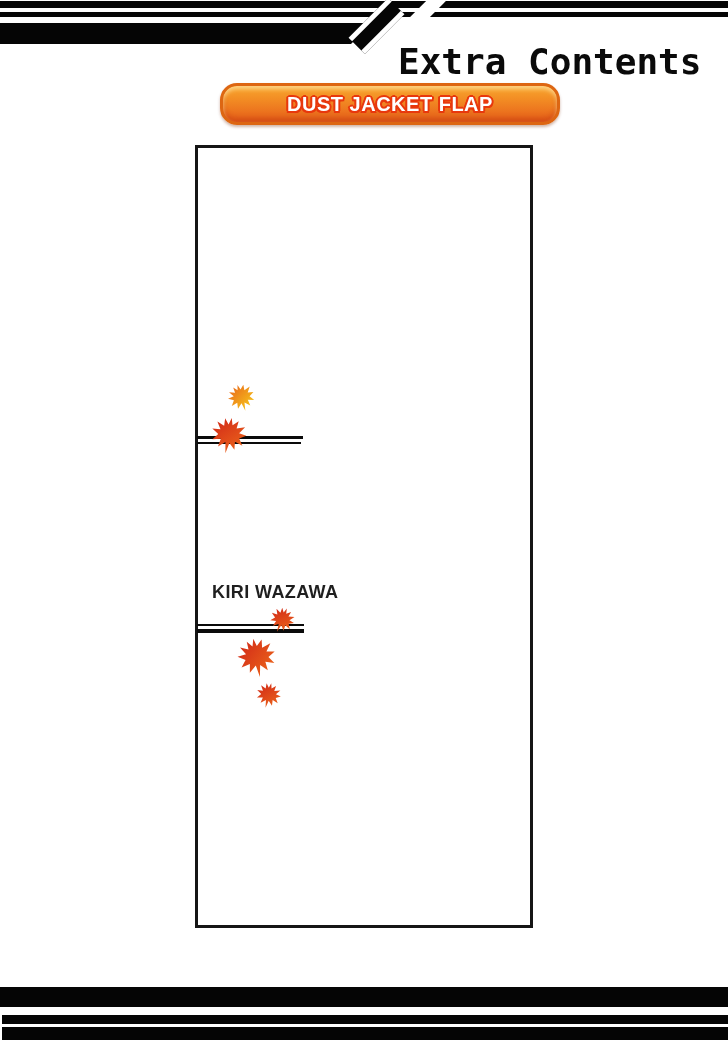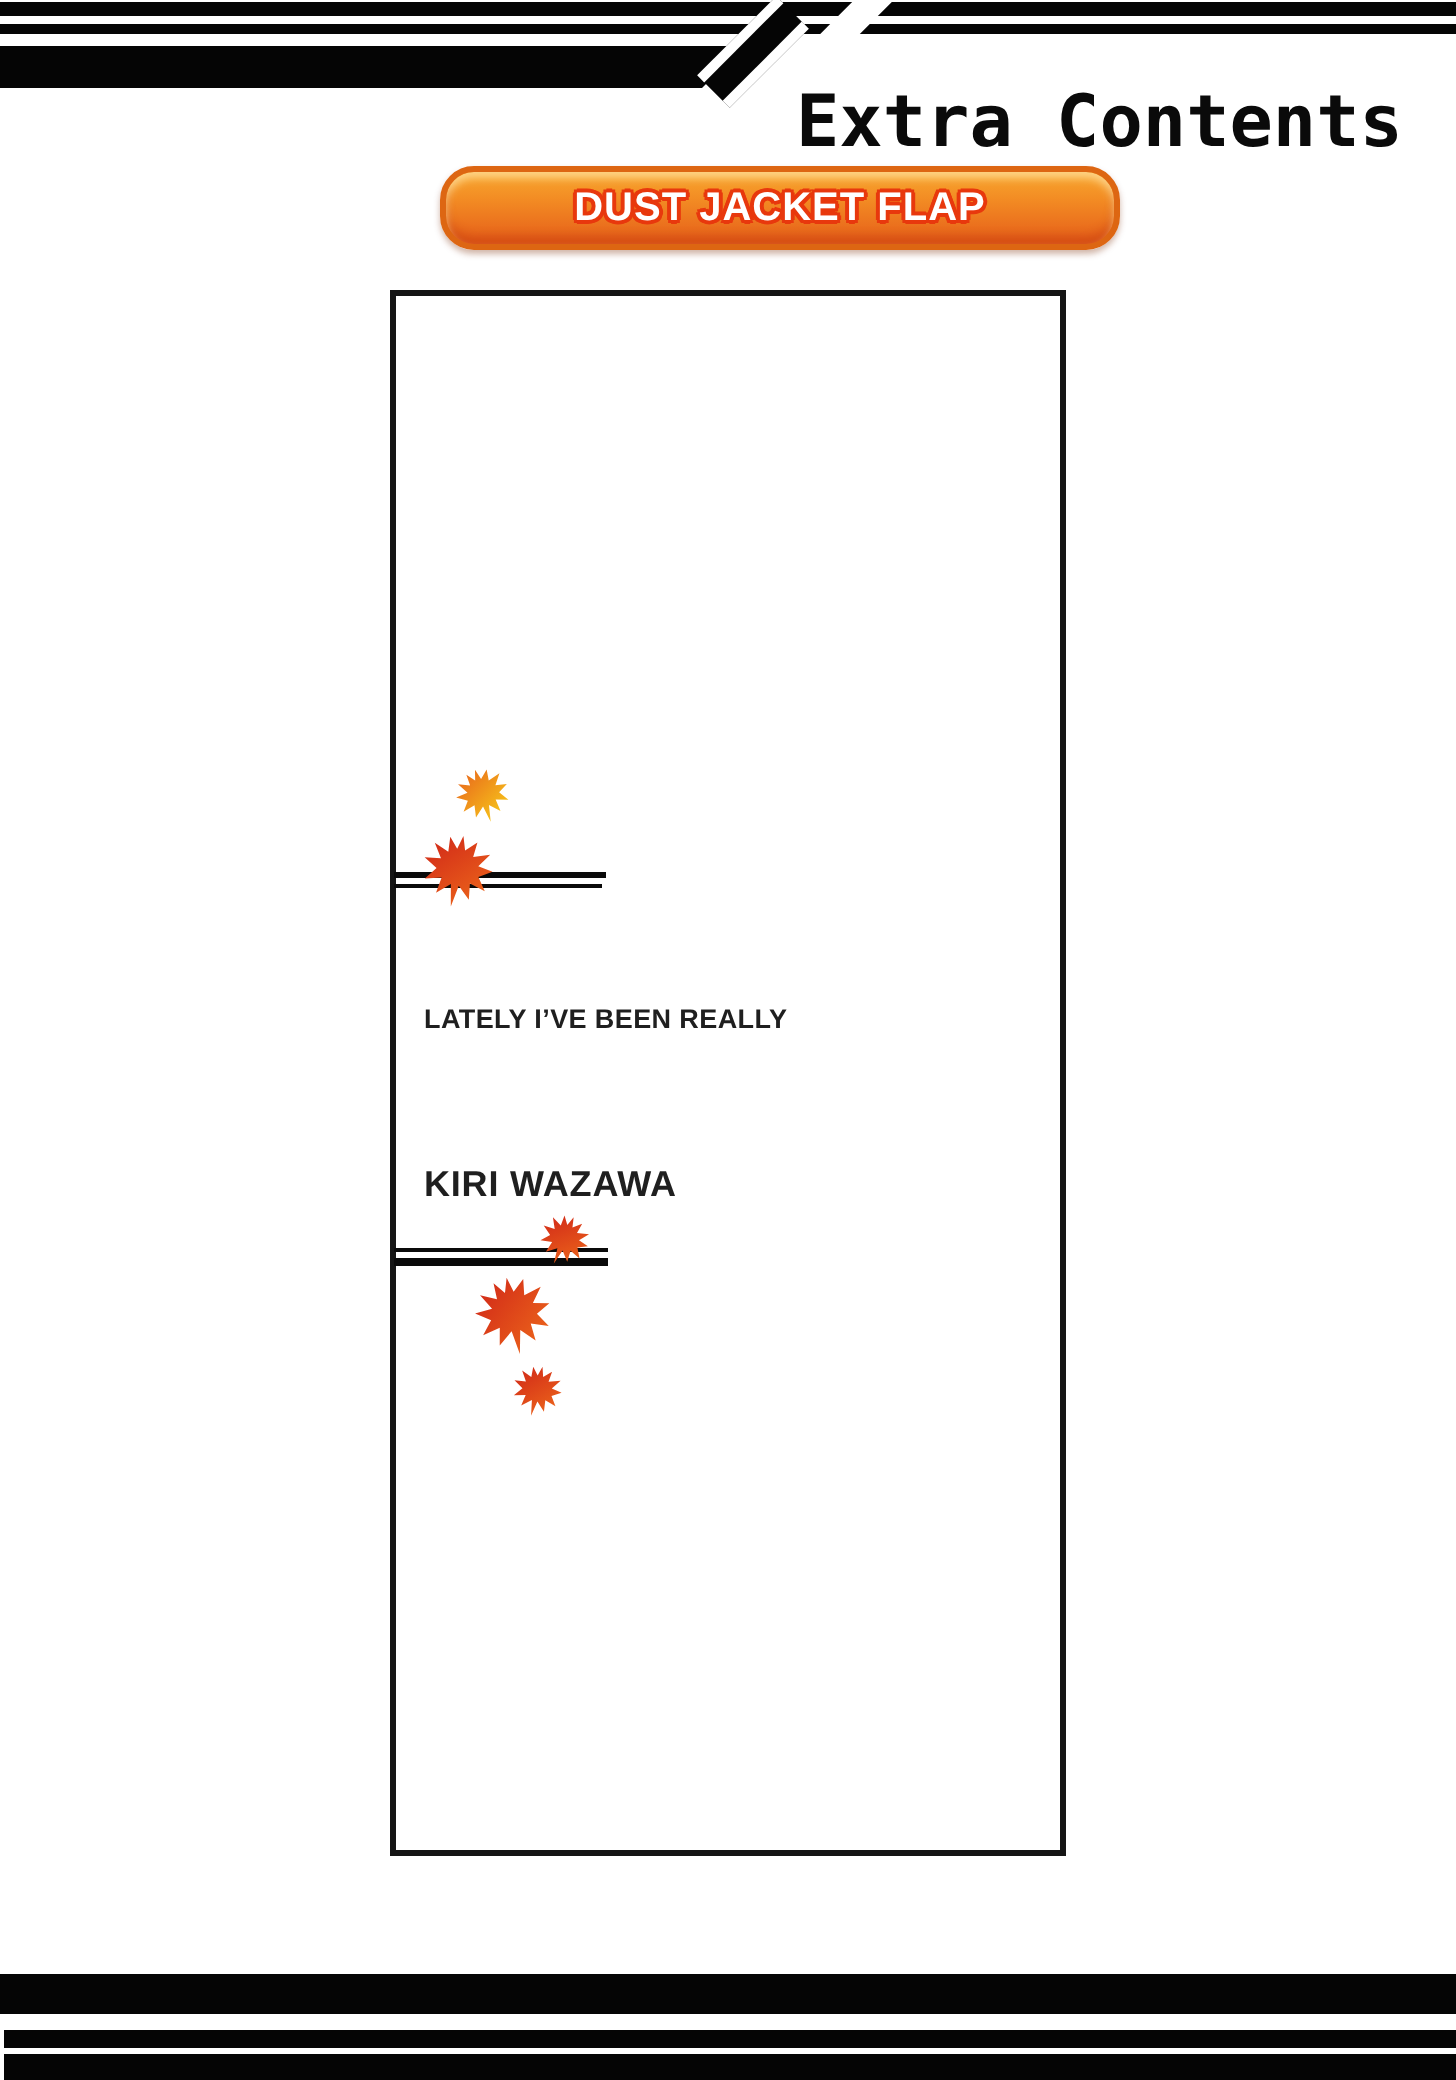--- a/index.html
+++ b/index.html
@@ -107,21 +107,20 @@
     <use href="#leaf-shape" fill="url(#grad-red)"></use>
   </svg>
   <svg class="leaf" style="left:236px;top:636px;transform:rotate(-8deg);" width="40" height="44" viewBox="0 0 64 64">
     <use href="#leaf-shape" fill="url(#grad-red)"></use>
   </svg>
   <svg class="leaf" style="left:255px;top:682px;transform:rotate(15deg);" width="26" height="27" viewBox="0 0 64 64">
     <use href="#leaf-shape" fill="url(#grad-red)"></use>
   </svg>
 
   <div class="caption">
-    <div>LATELY I’VE BEEN REALLY</div>
   </div>
   <div class="author">KIRI WAZAWA</div>
 
   <div class="bar bar-bot1"></div>
   <div class="bar bar-bot2"></div>
   <div class="bar bar-bot3"></div>
 
 </div>
 
 </body></html>

